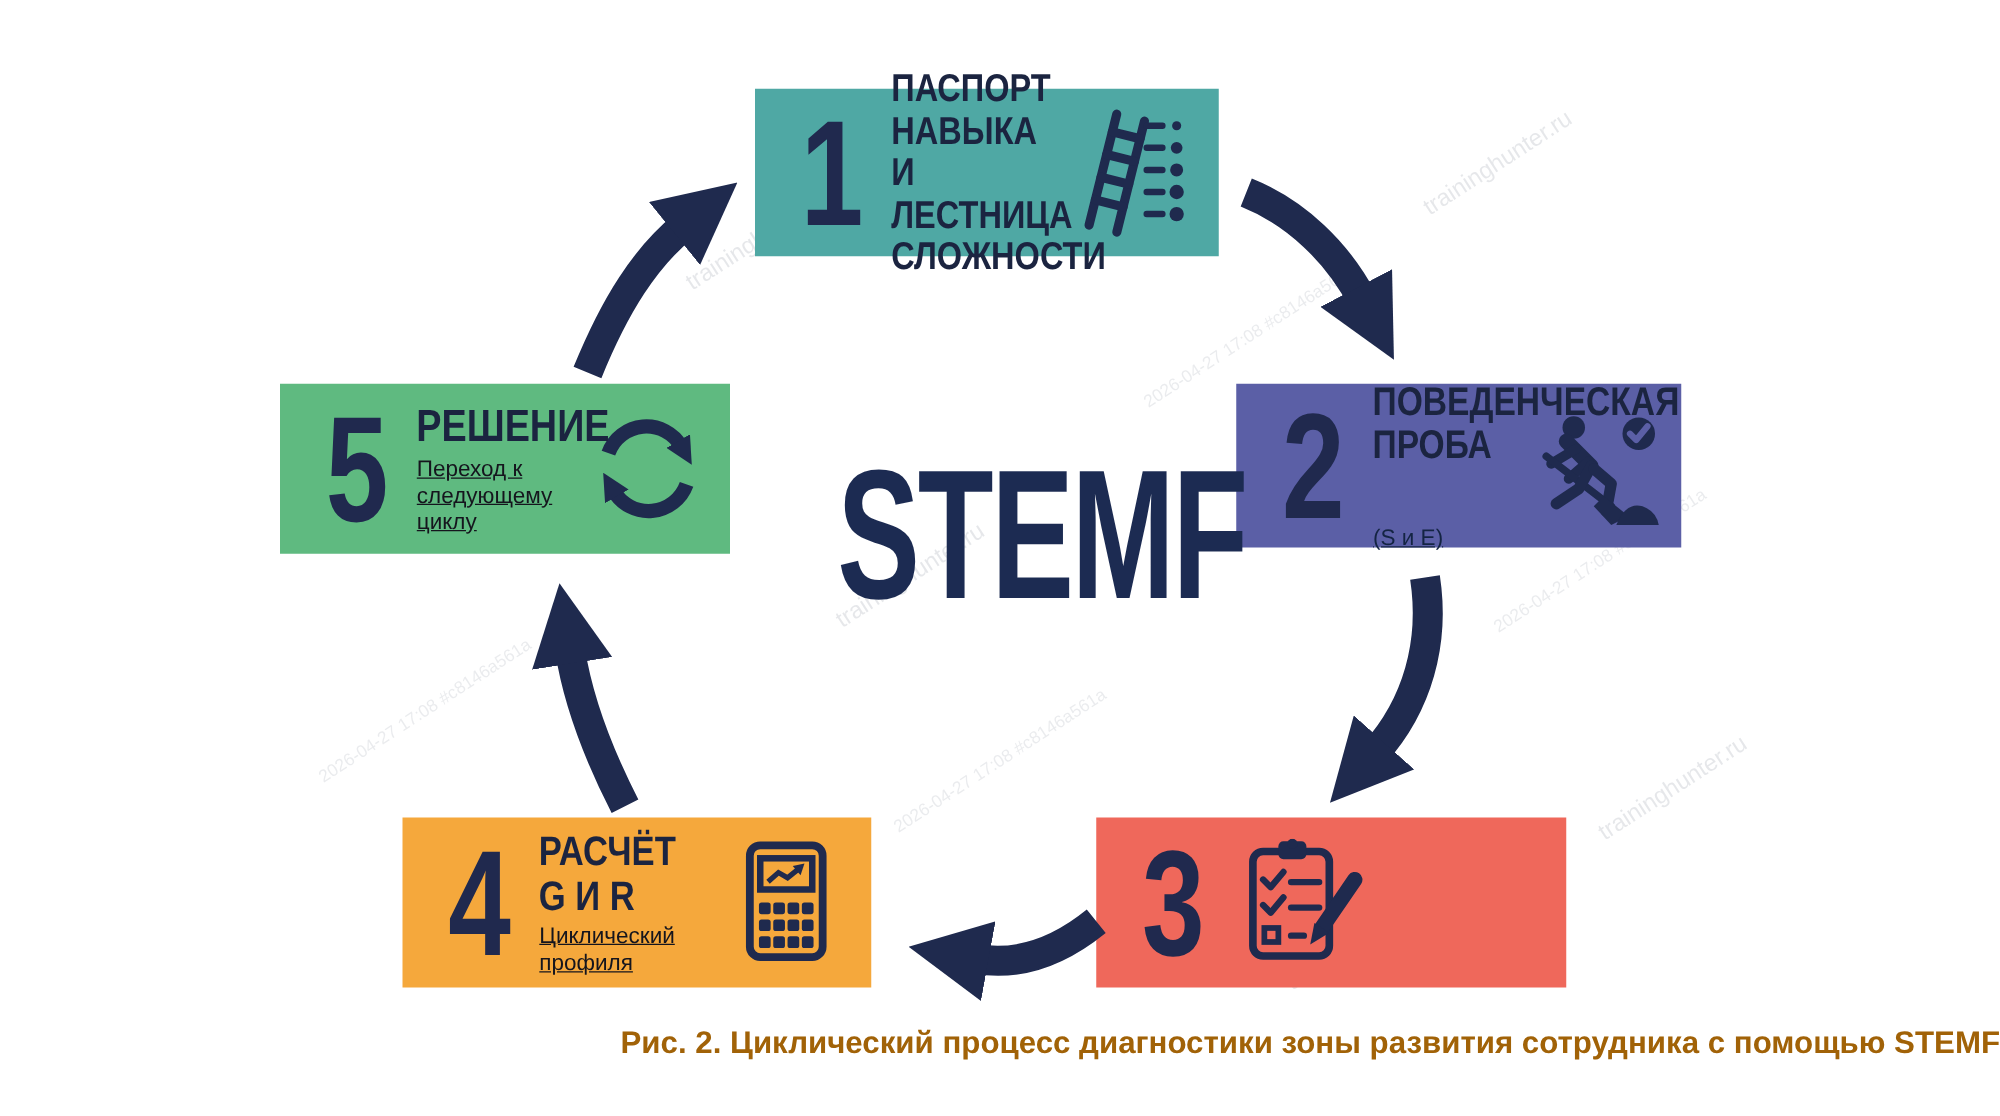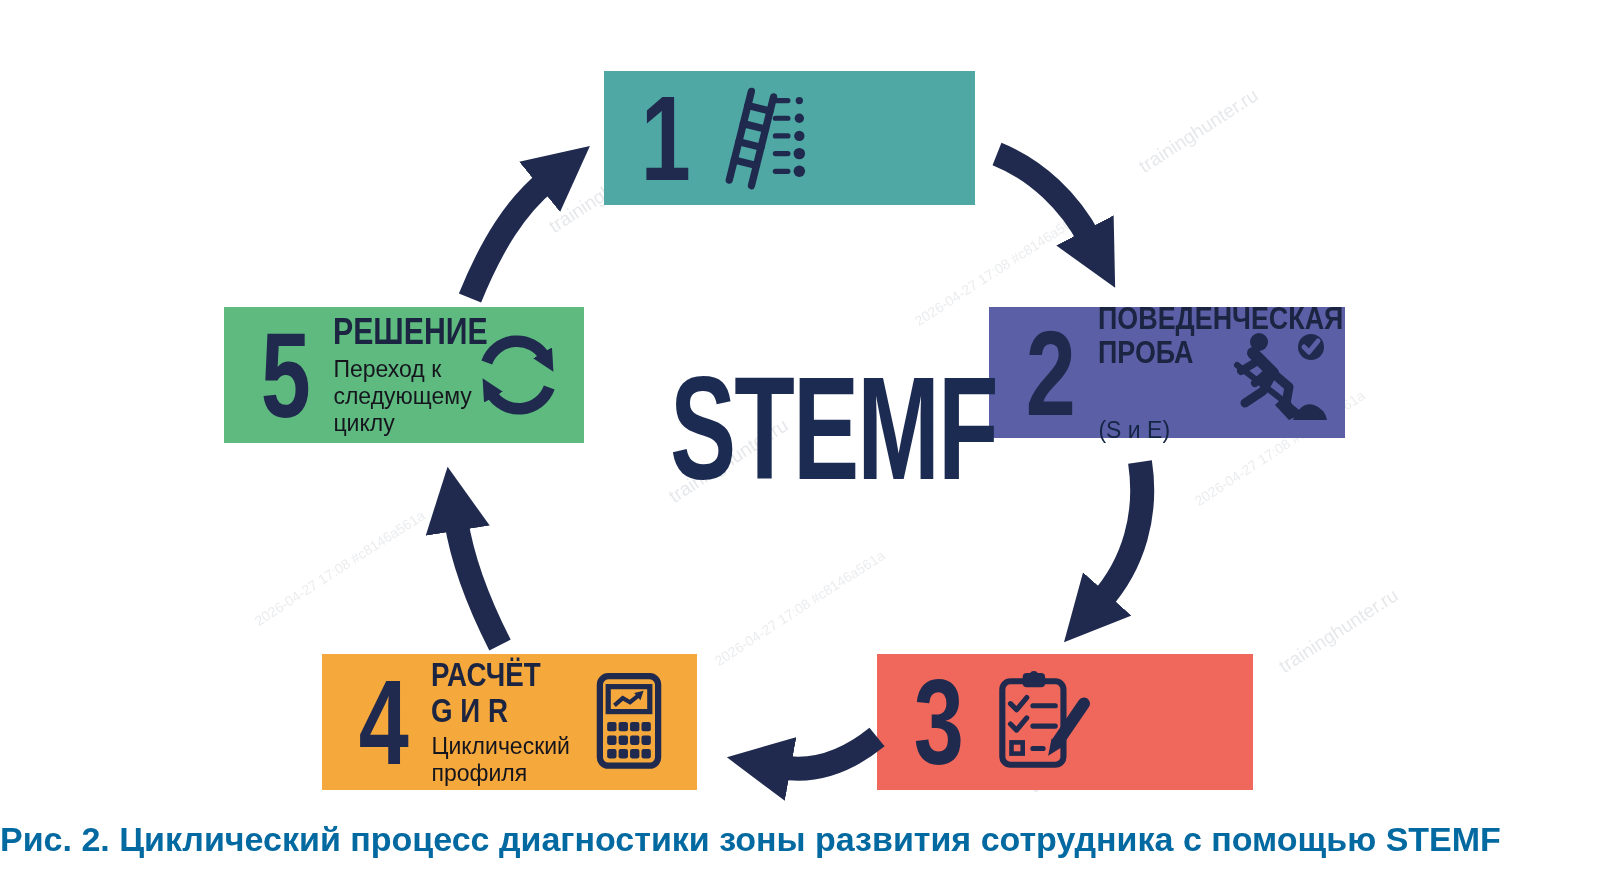--- a/index.html
+++ b/index.html
@@ -24,42 +24,42 @@
   .step-number{flex:0 0 82px;text-align:center;font-weight:700;color:#20294e;
                font-size:150px;line-height:1;transform:scale(0.60,0.80);}
   .step-text{flex:1 1 auto;min-width:0;}
   .step-title{font-weight:700;color:#1b2440;line-height:1.08;white-space:pre-line;
               transform:scaleX(0.84);transform-origin:left center;letter-spacing:0;}
   .title-1{font-size:31px;}
   .title-2{font-size:32px;}
   .title-3{font-size:33px;}
   .title-4{font-size:33px;}
   .title-5{font-size:36px;}
-  .step-sub{font-size:23px;line-height:1.18;margin-top:4px;white-space:pre-line;}
+  .step-sub{font-size:18px;line-height:1.18;margin-top:4px;white-space:pre-line;text-decoration:underline;}
   .sub-navy{color:#142443;margin-top:47px;}
   .sub-dark{color:#15151d;}
   .step-icon{flex:0 0 auto;display:flex;justify-content:center;align-items:center;}
 
   
   .center-title{position:absolute;left:603px;top:348px;width:352px;text-align:center;
                 font-size:160px;line-height:1;font-weight:700;color:#1c2b52;
                 letter-spacing:-3px;transform:scale(0.62,0.92);}
 
   
   .arrow{position:absolute;pointer-events:none;}
   .a51{left:450px;top:140px;}
   .a12{left:985px;top:140px;}
   .a23{left:1048px;top:452px;}
   .a34{left:705px;top:697px;}
   .a45{left:408px;top:450px;}
   .arrow path.tail{stroke:#1f2a4e;stroke-width:24;fill:none;}
 
   
-  .caption{position:absolute;left:0;right:0;top:820px;text-align:left;
-           font-size:34px;font-weight:700;color:#0369a1;}
+  .caption{position:absolute;left:0;right:0;top:820px;text-align:right;
+           font-size:25px;font-weight:700;color:#a16207;}
 
   .ic{display:block;}
 </style>
 </head>
 <body>
 
 <div class="stage">
 
   <span class="wm" style="left:540px;top:180px;">traininghunter.ru</span>
   <span class="wm" style="left:300px;top:360px;">traininghunter.ru</span>
@@ -68,20 +68,25 @@
   <span class="wm" style="left:430px;top:730px;">traininghunter.ru</span>
   <span class="wm" style="left:1020px;top:740px;">traininghunter.ru</span>
   <span class="wm" style="left:1270px;top:620px;">traininghunter.ru</span>
   <span class="wm small" style="left:900px;top:260px;">2026-04-27 17:08 #c8146a561a</span>
   <span class="wm small" style="left:240px;top:560px;">2026-04-27 17:08 #c8146a561a</span>
   <span class="wm small" style="left:1180px;top:440px;">2026-04-27 17:08 #c8146a561a</span>
   <span class="wm small" style="left:700px;top:600px;">2026-04-27 17:08 #c8146a561a</span>
 
   <div class="step-box box1">
     <div class="step-number">1</div>
+    <div class="step-text">
+      <div class="step-title title-1">ПАСПОРТ НАВЫКА
+И ЛЕСТНИЦА
+СЛОЖНОСТИ</div>
+    </div>
     <div class="step-icon">
       <svg class="ic" width="104" height="104" viewBox="0 0 100 100">
         <g stroke="#1f2a4e" stroke-width="7" stroke-linecap="round" transform="rotate(14 35 50)">
           <path d="M26 6 V94"></path>
             <path d="M48 6 V94"></path>
           <path d="M26 20 H48"></path>
             <path d="M26 38 H48"></path>
             <path d="M26 56 H48"></path>
             <path d="M26 74 H48"></path>
         </g>

